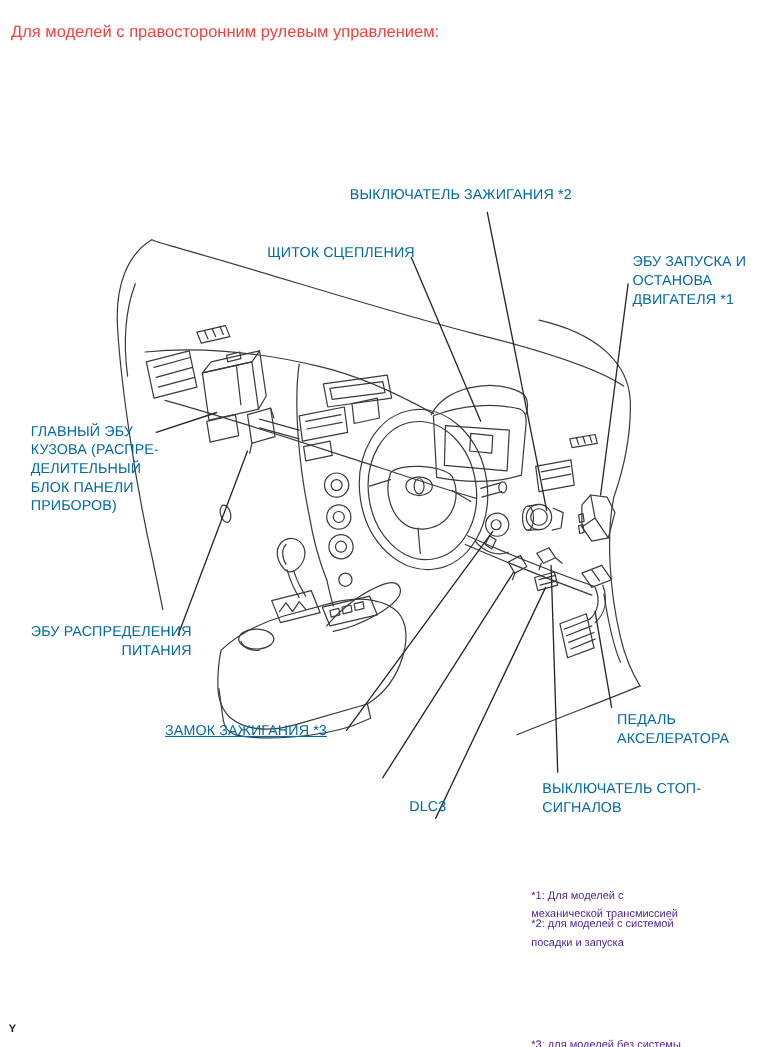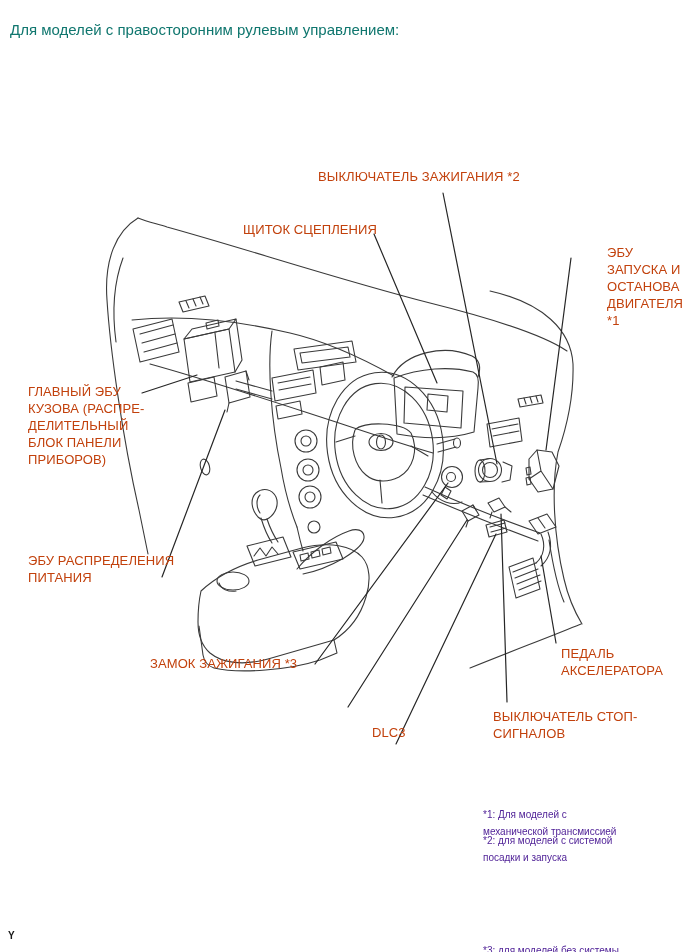--- a/index.html
+++ b/index.html
@@ -7,26 +7,26 @@
     position:relative;
     width:690px;height:952px;
     background:#ffffff;
     font-family:"Liberation Sans", sans-serif;
     color:#1c1c1c;
     overflow:hidden;
   }
   #diagram-svg{position:absolute;left:0;top:0;width:690px;height:952px;}
   .hdr{
     position:absolute;left:10px;top:20px;
-    font-size:15px;line-height:20px;color:#0f766e;
+    font-size:15px;line-height:20px;color:#ef4444;
   }
   .lbl{
     position:absolute;
     font-size:13px;line-height:17px;
-    color:#c2410c;
+    color:#0369a1;
     white-space:pre-line;
     letter-spacing:0.1px;
   }
   .fnote{
     position:absolute;left:483px;
     font-size:10px;line-height:17px;
     color:#4c1d95;
     white-space:pre-line;
   }
   .pagemark{
@@ -197,31 +197,31 @@
       <path d="M396,744 L496,534"></path>
       <path d="M507,702 L501,514"></path>
       <path d="M556,643 L541,556"></path>
     </g>
   </svg>
 
   <div class="hdr">Для моделей с правосторонним рулевым управлением:</div>
 
   <div class="lbl" style="left:318px;top:168px;">ВЫКЛЮЧАТЕЛЬ ЗАЖИГАНИЯ *2</div>
   <div class="lbl" style="left:243px;top:221px;">ЩИТОК СЦЕПЛЕНИЯ</div>
-  <div class="lbl" style="left:575px;top:244px;margin-left:32px;">ЭБУ ЗАПУСКА И
+  <div class="lbl" style="left:575px;top:229px;">ЭБУ ЗАПУСКА И
 ОСТАНОВА
 ДВИГАТЕЛЯ *1</div>
   <div class="lbl" style="left:28px;top:383px;">ГЛАВНЫЙ ЭБУ
 КУЗОВА (РАСПРЕ-
 ДЕЛИТЕЛЬНЫЙ
 БЛОК ПАНЕЛИ
 ПРИБОРОВ)</div>
-  <div class="lbl" style="left:28px;top:552px;">ЭБУ РАСПРЕДЕЛЕНИЯ
+  <div class="lbl" style="left:28px;top:565px;text-align:right;">ЭБУ РАСПРЕДЕЛЕНИЯ
 ПИТАНИЯ</div>
-  <div class="lbl" style="left:150px;top:655px;">ЗАМОК ЗАЖИГАНИЯ *3</div>
+  <div class="lbl" style="left:150px;top:655px;text-decoration:underline;">ЗАМОК ЗАЖИГАНИЯ *3</div>
   <div class="lbl" style="left:372px;top:724px;">DLC3</div>
   <div class="lbl" style="left:493px;top:708px;">ВЫКЛЮЧАТЕЛЬ СТОП-
 СИГНАЛОВ</div>
   <div class="lbl" style="left:561px;top:645px;">ПЕДАЛЬ
 АКСЕЛЕРАТОРА</div>
 
   <div class="fnote" style="top:806px;">*1: Для моделей с
 механической трансмиссией</div>
   <div class="fnote" style="top:832px;">*2: для моделей с системой
 посадки и запуска</div>

